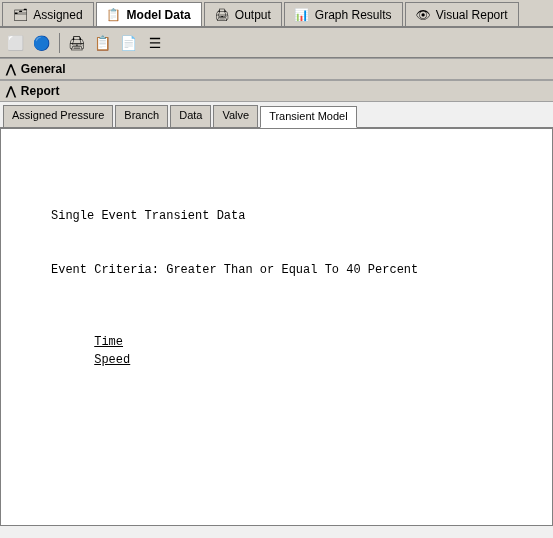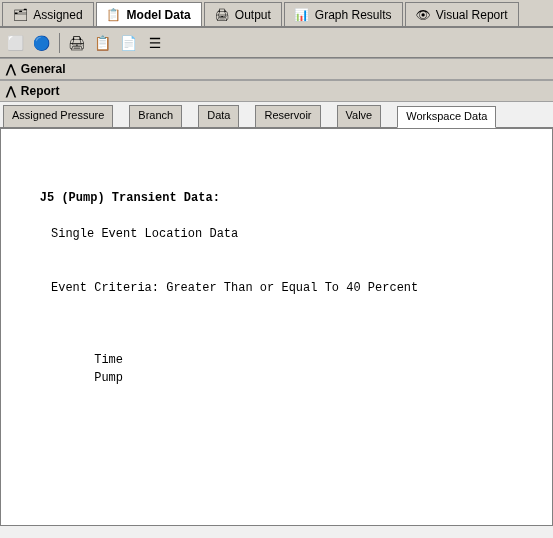--- a/index.html
+++ b/index.html
@@ -81,21 +81,21 @@
       cursor: pointer;
     }
 
     
     .sub-tabs-container {
       background: #f0f0f0;
       border-bottom: 1px solid #808080;
       display: flex;
       align-items: flex-end;
       padding: 3px 3px 0 3px;
-      gap: 16px;
+      gap: 2px;
     }
     .sub-tab {
       padding: 3px 8px;
       background: #d4d0c8;
       border: 1px solid #808080;
       border-bottom: none;
       cursor: pointer;
       font-size: 11px;
       height: 22px;
     }
@@ -127,20 +127,21 @@
       padding-left: 40px;
       display: block;
     }
     .data-table {
       padding-left: 40px;
       display: block;
     }
     .data-col {
       display: inline-block;
       min-width: 60px;
+      text-decoration: underline;
     }
   </style>
 </head>
 <body>
 
 <div class="top-tabs">
   <div class="top-tab">
     <span>🗂</span>
     <span>Assigned</span>
   </div>
@@ -186,38 +187,34 @@
   <div class="sub-tab">
     <span>Assigned Pressure</span>
   </div>
   <div class="sub-tab">
     <span>Branch</span>
   </div>
   <div class="sub-tab">
     <span>Data</span>
   </div>
   <div class="sub-tab">
-    <span>Reservoir</span>
-  </div>
-  <div class="sub-tab">
     <span>Valve</span>
   </div>
   <div class="sub-tab active">
-    <span>Workspace Data</span>
+    <span>Transient Model</span>
   </div>
 </div>
 
 <div class="content-area">
   <div>
-    <span class="block-title">J5 (Pump) Transient Data:</span>
-    <span class="indent1">Single Event Location Data</span>
+    <span class="indent1">Single Event Transient Data</span>
     <span class="indent1">Event Criteria: Greater Than or Equal To 40 Percent</span>
     <span class="data-table">
       <span class="data-col">Time</span>
-      <span class="data-col">Pump</span>
+      <span class="data-col">Speed</span>
     </span>
     
     
     
     
   </div>
 
   
 
   

